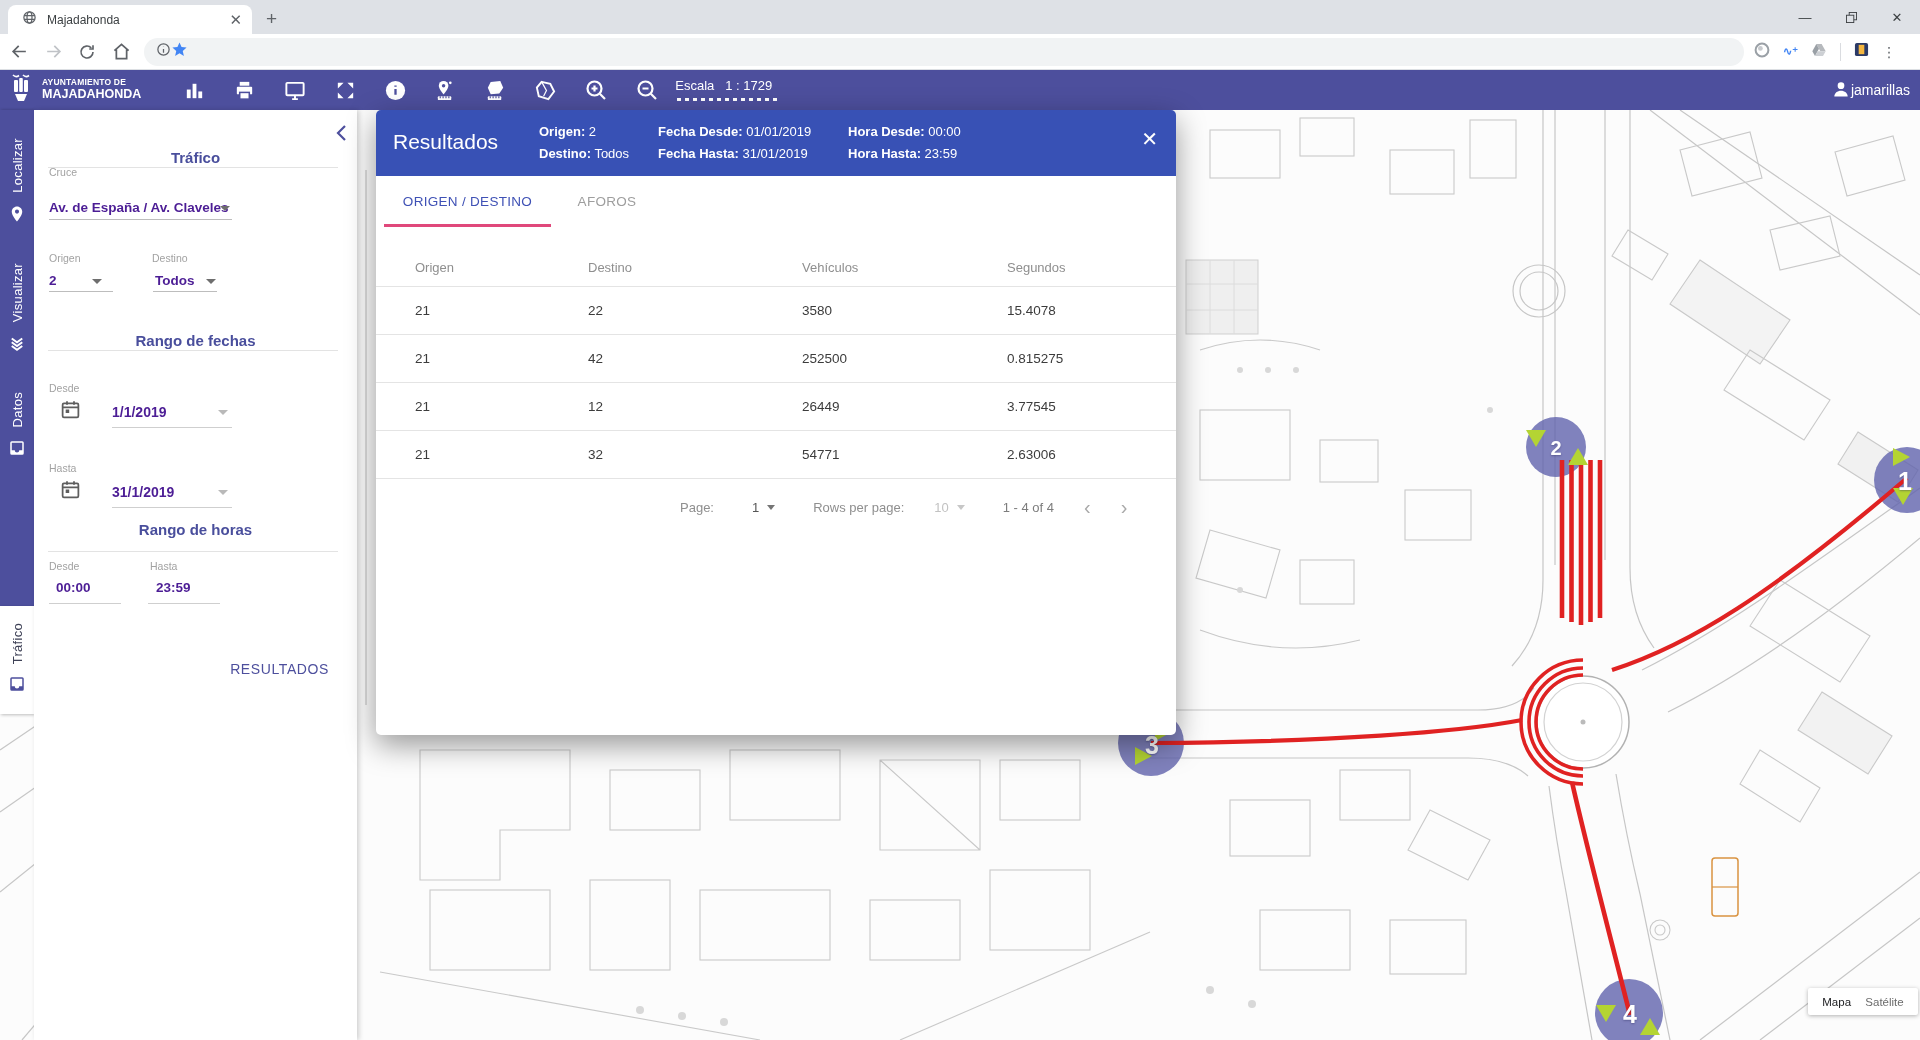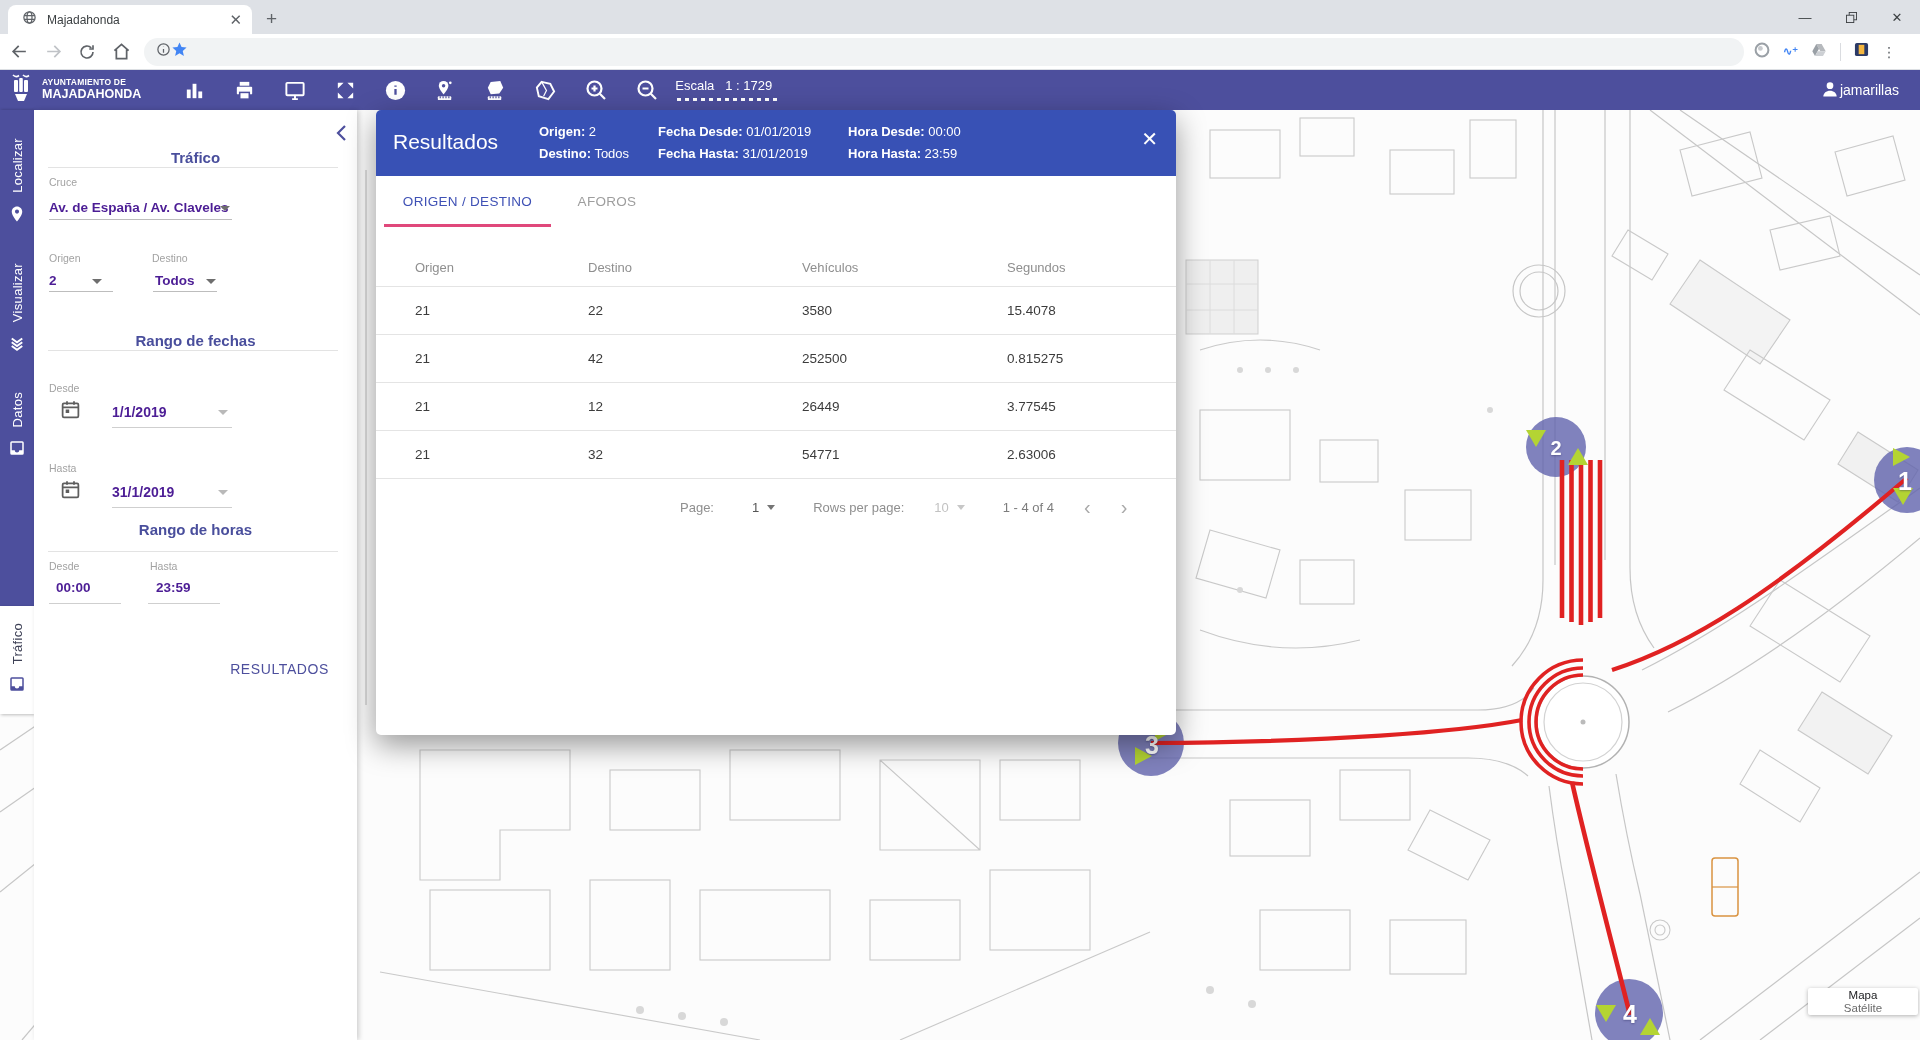--- a/index.html
+++ b/index.html
@@ -29,27 +29,27 @@
   .orgname { margin-left:6px; line-height:1.1; }
   .orgname .l1 { font-size:8.5px; font-weight:700; letter-spacing:.2px; }
   .orgname .l2 { font-size:12.5px; font-weight:700; }
   .tools { display:flex; align-items:center; margin-left:42px; gap:27px; }
   .tools svg { display:block; }
   .escala { margin-left:16px; }
   .escala-line { font-size:13px; }
   .dots { margin-top:4px; width:104px; height:5px;
           background-image:radial-gradient(circle, #fff 1.8px, transparent 2px);
           background-size:8px 5px; background-position:0 0; }
-  .userbox { margin-left:auto; margin-right:21px; display:flex; align-items:center; font-size:14px; }
+  .userbox { margin-left:auto; margin-right:10px; display:flex; align-items:center; font-size:14px; }
 
   
   .map { position:absolute; left:0; top:110px; width:1920px; height:930px; overflow:hidden; background:#fcfcfc; }
   .marker-num { position:absolute; transform:translate(-50%,-50%); color:#fff; font-weight:700; text-shadow:0 1px 2px rgba(40,40,90,.4); }
   .mn-sm { font-size:20px; } .mn-lg { font-size:25px; }
-  .mapctl { position:absolute; left:1808px; top:878px; width:110px; height:27px; background:#fff; border-radius:2px; box-shadow:0 1px 4px rgba(0,0,0,.3); display:flex; align-items:center; justify-content:space-evenly;flex-direction:column; }
+  .mapctl { position:absolute; left:1808px; top:878px; width:110px; height:27px; background:#fff; border-radius:2px; box-shadow:0 1px 4px rgba(0,0,0,.3); display:flex; align-items:center; justify-content:space-evenly; }
   .mapctl .m1 { font-size:11.5px; color:#202124; }
   .mapctl .m2 { font-size:11.5px; color:#6b6b6b; }
 
   
   .strip { position:absolute; left:0; top:110px; width:34px; height:930px; pointer-events:none; }
   .strip-purple { position:absolute; left:0; top:0; width:34px; height:496px; background:#4d4f9d; box-shadow:1px 0 3px rgba(0,0,0,.25); display:flex; flex-direction:column; align-items:center; padding-top:28px; gap:36px; pointer-events:auto; }
   .strip-active { position:absolute; left:0; top:496px; width:34px; height:108px; background:#fff; box-shadow:1px 1px 3px rgba(0,0,0,.25); display:flex; flex-direction:column; align-items:center; justify-content:center; gap:10px; pointer-events:auto; }
   .vtab { display:flex; flex-direction:column; align-items:center; gap:12px; }
   .vlabel { writing-mode:vertical-rl; transform:rotate(180deg); font-size:13px; color:#fff; letter-spacing:.3px; }
   .vlabel-dark { color:#3e4156; }
@@ -459,21 +459,21 @@
 
   <div class="panel">
     <span class="collapse">
       <svg width="14" height="18" viewBox="0 0 14 18" fill="none" stroke="#4d4f9d" stroke-width="2.2">
           <path d="M11 2L4 9l7 7"></path>
         </svg>
     </span>
     <div class="p-title pt1">Tráfico</div>
     <div class="p-div" style="top:57px;"></div>
 
-    <span class="p-label" style="left:15px;top:66px;">Cruce</span>
+    <span class="p-label" style="left:15px;top:56px;">Cruce</span>
     <span class="p-value" style="left:15px;top:90px;">Av. de España / Av. Claveles</span>
     <span class="caret" style="left:186px;top:96px;"></span>
     <div class="p-under" style="left:15px;top:109px;width:183px;"></div>
 
     <span class="p-label" style="left:15px;top:142px;">Origen</span>
     <span class="p-value" style="left:15px;top:163px;">2</span>
     <span class="caret" style="left:58px;top:169px;"></span>
     <div class="p-under" style="left:15px;top:181px;width:64px;"></div>
 
     <span class="p-label" style="left:118px;top:142px;">Destino</span>

